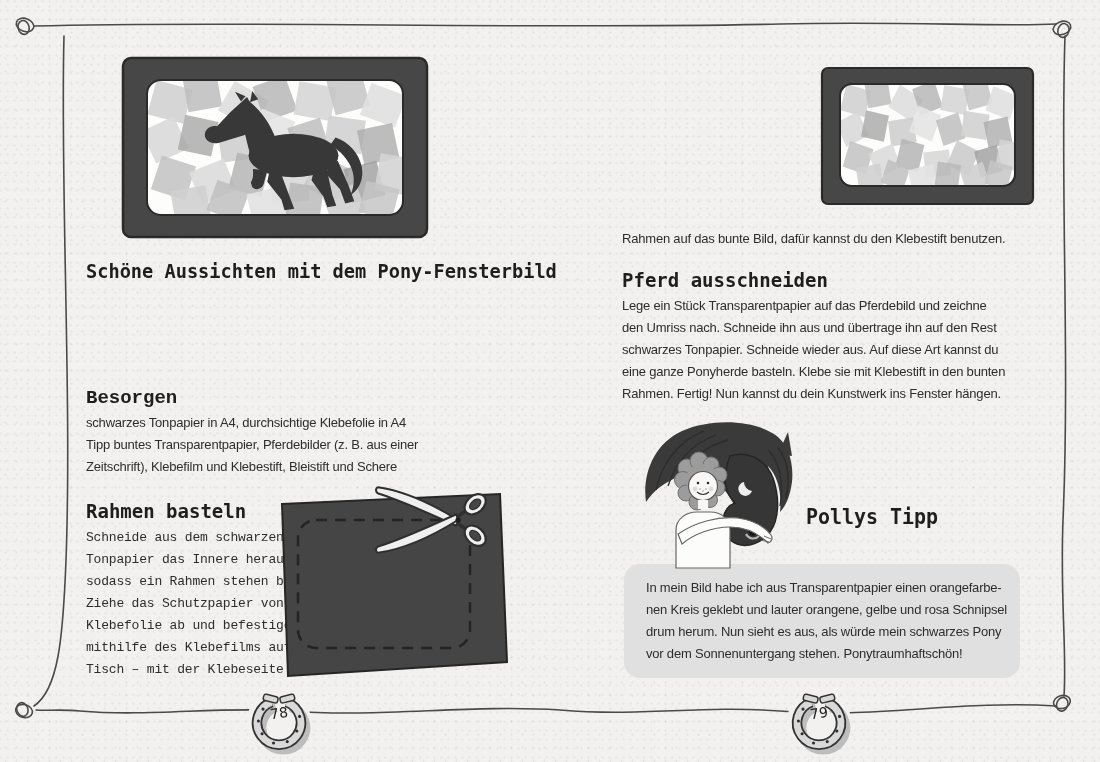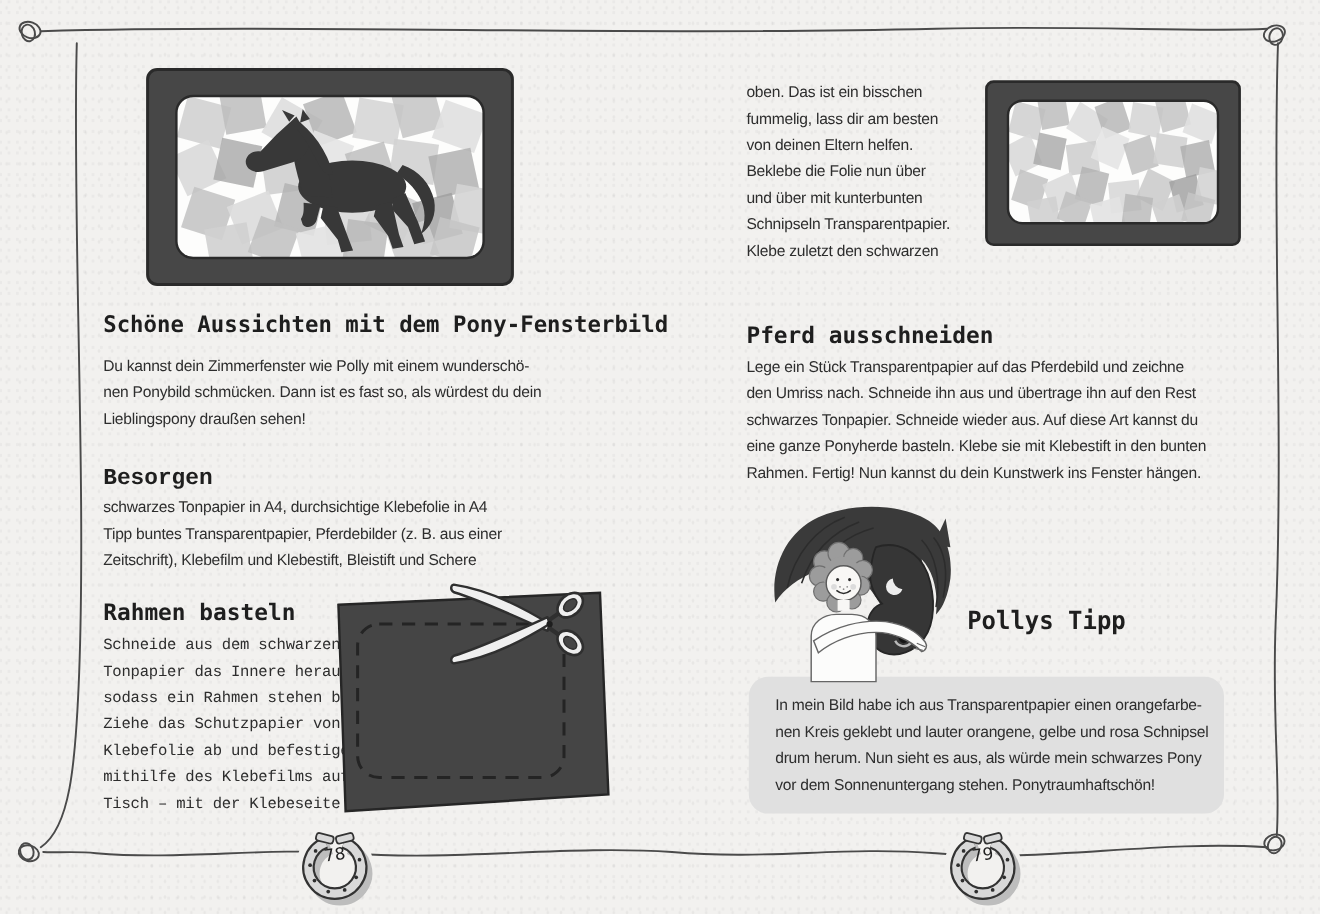--- a/index.html
+++ b/index.html
@@ -114,23 +114,20 @@
         <path d="M84,104 L103,106 L99,121 C98,130 88,134 83,128 L81,122 C85,116 84,110 84,104 Z"></path>
         <path d="M106,107 L121,109 L134,144 L139,157 L126,159 L122,145 L103,121 Z"></path>
         <path d="M165,107 L182,103 L190,139 L195,153 L183,155 L178,141 L162,119 Z"></path>
         <path d="M184,99 L197,93 L211,125 L219,147 L207,150 L200,131 L182,111 Z"></path>
       </g>
     </g>
     <rect x="27" y="25" width="256" height="135" rx="14" fill="none" stroke="#2a2a2a" stroke-width="2"></rect>
   </svg>
 
   <div class="abs h1" style="left:86px;top:261px;">Schöne Aussichten mit dem Pony-Fensterbild</div>
-  <div class="abs body-text" style="left:86px;top:294px;">Du kannst dein Zimmerfenster wie Polly mit einem wunderschö-
-nen Ponybild schmücken. Dann ist es fast so, als würdest du dein
-Lieblingspony draußen sehen!</div>
   <div class="abs h2" style="left:86px;top:388px;font-family:Liberation Mono, monospace;">Besorgen</div>
   <div class="abs body-text" style="left:86px;top:412px;">schwarzes Tonpapier in A4, durchsichtige Klebefolie in A4
 Tipp buntes Transparentpapier, Pferdebilder (z. B. aus einer
 Zeitschrift), Klebefilm und Klebestift, Bleistift und Schere</div>
   <div class="abs h2" style="left:86px;top:501px;">Rahmen basteln</div>
   <div class="abs body-text" style="left:86px;top:527px;font-family:Liberation Mono, monospace;">Schneide aus dem schwarzen
 Tonpapier das Innere heraus,
 sodass ein Rahmen stehen bleibt.
 Ziehe das Schutzpapier von der
 Klebefolie ab und befestige sie
@@ -170,27 +167,21 @@
     <rect x="2" y="2" width="211" height="136" rx="6" fill="#474747" stroke="#2a2a2a" stroke-width="2.2"></rect>
     <rect x="20" y="18" width="175" height="102" rx="12" fill="#fdfdfc"></rect>
     <g clip-path="url(#win2)">
       <g transform="translate(20,18) scale(0.583,0.6375)">
           <use href="#collage"></use>
         </g>
     </g>
     <rect x="20" y="18" width="175" height="102" rx="12" fill="none" stroke="#2a2a2a" stroke-width="2"></rect>
   </svg>
 
-  <div class="abs body-text" style="left:622px;top:66px;">oben. Das ist ein bisschen
-fummelig, lass dir am besten
-von deinen Eltern helfen.
-Beklebe die Folie nun über
-und über mit kunterbunten
-Schnipseln Transparentpapier.
-Klebe zuletzt den schwarzen</div>
+  <div class="abs body-text" style="left:622px;top:228px;">Rahmen auf das bunte Bild, dafür kannst du den Klebestift benutzen.</div>
   <div class="abs h2" style="left:622px;top:270px;">Pferd ausschneiden</div>
   <div class="abs body-text" style="left:622px;top:295px;">Lege ein Stück Transparentpapier auf das Pferdebild und zeichne
 den Umriss nach. Schneide ihn aus und übertrage ihn auf den Rest
 schwarzes Tonpapier. Schneide wieder aus. Auf diese Art kannst du
 eine ganze Ponyherde basteln. Klebe sie mit Klebestift in den bunten
 Rahmen. Fertig! Nun kannst du dein Kunstwerk ins Fenster hängen.</div>
 
   <div class="abs h-tipp" style="left:806px;top:506px;">Pollys Tipp</div>
   <div class="abs tip-box" style="left:624px;top:564px;width:396px;height:114px;">
     <div class="body-text" style="padding:13px 4px 0 22px;">In mein Bild habe ich aus Transparentpapier einen orangefarbe-

